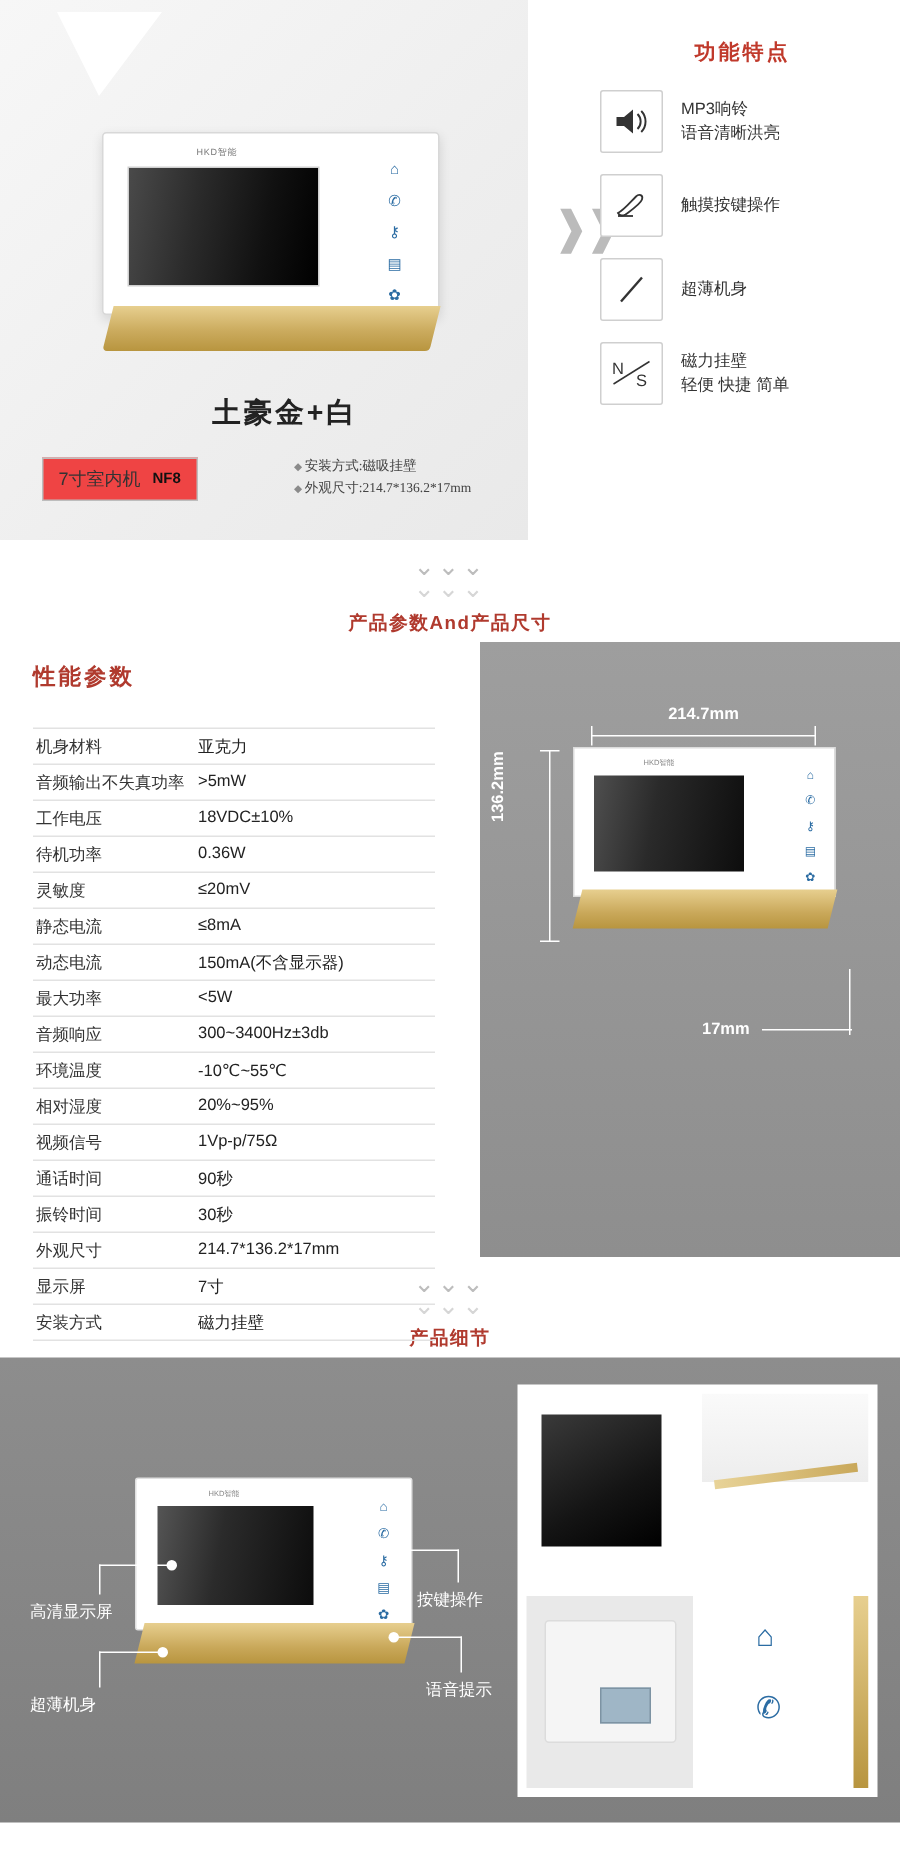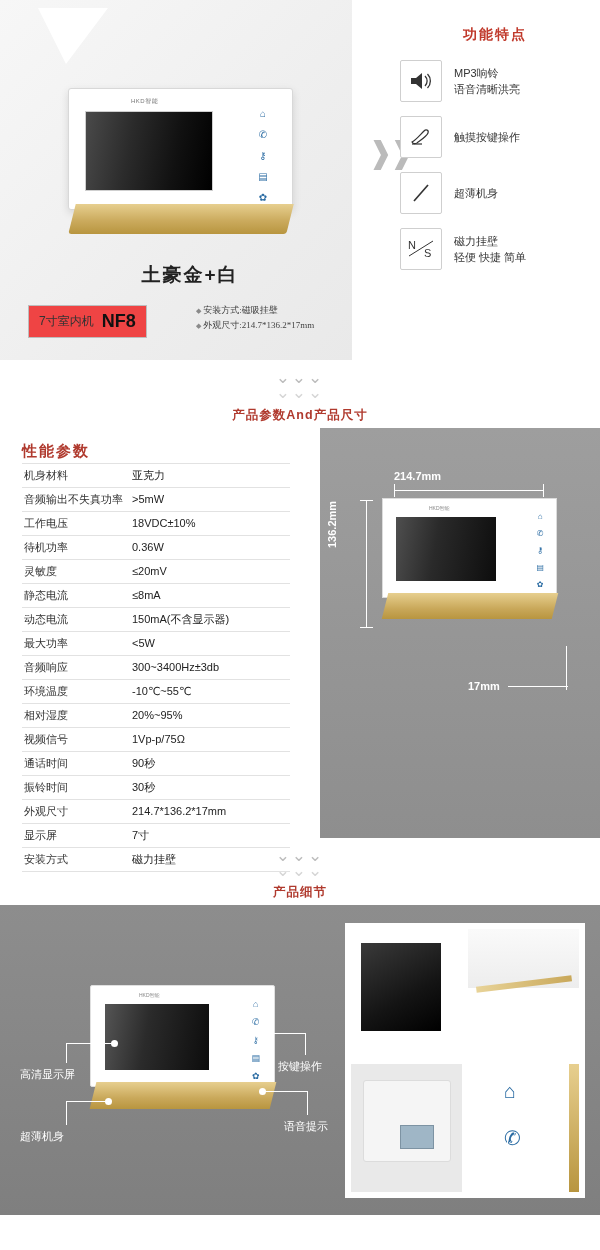--- a/index.html
+++ b/index.html
@@ -60,21 +60,21 @@
   .hero-title{
     position:absolute; left:0; top:262px; width:352px; text-align:center;
     font-size:19px; font-weight:bold; color:#222; letter-spacing:2px;padding-left:28px;
   }
   .model-box{
     position:absolute; left:28px; top:305px;
     border:1px solid #bdbdbd; background:#ef4444; padding:5px 10px;
     display:flex; align-items:center; gap:8px;
   }
   .model-box .mtxt{ font-size:12px; color:#333; }
-  .model-box .mcode{ font-size:18px; font-weight:bold; color:#111; }
+  .model-box .mcode{ font-size:10px; font-weight:bold; color:#111; }
   .hero-specs{
     position:absolute; left:196px; top:303px; font-size:9px; color:#444; line-height:1.7;font-family:Liberation Serif, serif;
   }
   .hero-specs div:before{ content:"◆ "; color:#8a8a8a; font-size:7px; }
 
   
   .features{
     position:absolute; left:400px; top:26px; width:190px;
   }
   .feat-title{
@@ -98,35 +98,35 @@
   .sep .chev{ color:#bdbdbd; font-size:17px; line-height:.9; letter-spacing:2px; }
   .sep .chev2{ color:#d6d6d6; font-size:17px; line-height:.9; letter-spacing:2px; }
   .sep .sep-label{
     margin-top:6px; font-size:12.5px; color:#b03a2e; font-weight:bold; letter-spacing:1px;
   }
 
   
   .params-wrap{ position:relative; width:600px; height:410px; }
   .params-left{ position:absolute; left:0; top:0; width:320px; padding:14px 22px 0 22px; }
   .params-title{
-    font-size:15px; color:#b03a2e; font-weight:bold; letter-spacing:2px; margin-bottom:2px;font-family:Liberation Serif, serif;
+    font-size:15px; color:#b03a2e; font-weight:bold; letter-spacing:2px; margin-bottom:24px;font-family:Liberation Serif, serif;
   }
   table.spec{ width:268px; border-collapse:collapse; }
   table.spec tr{ border-bottom:1px solid #e2e2e2; }
   table.spec tr:first-child{ border-top:1px solid #e2e2e2; }
   table.spec td{ padding:4px 2px; font-size:11px; color:#333; }
   table.spec td.k{ width:108px; color:#333; }
   table.spec td.v{ color:#222; }
 
   .params-right{
     position:absolute; left:320px; top:0; width:280px; height:410px;
     background:linear-gradient(180deg,#9e9e9e 0%,#8e8e8e 100%);
   }
   .dim-w{
-    position:absolute; left:74px; top:42px; width:150px; text-align:left;
+    position:absolute; left:74px; top:42px; width:150px; text-align:center;
     font-size:11px; color:#fff; font-weight:bold;
   }
   .dim-h{
     position:absolute; left:6px; top:120px; font-size:11px; color:#fff; font-weight:bold;
     transform:rotate(-90deg); transform-origin:left top; white-space:nowrap;
   }
   .dim-t{
     position:absolute; left:148px; top:252px; font-size:11px; color:#fff; font-weight:bold;
   }
   .dev2{ position:absolute; left:62px; top:70px; width:175px; height:130px; }

